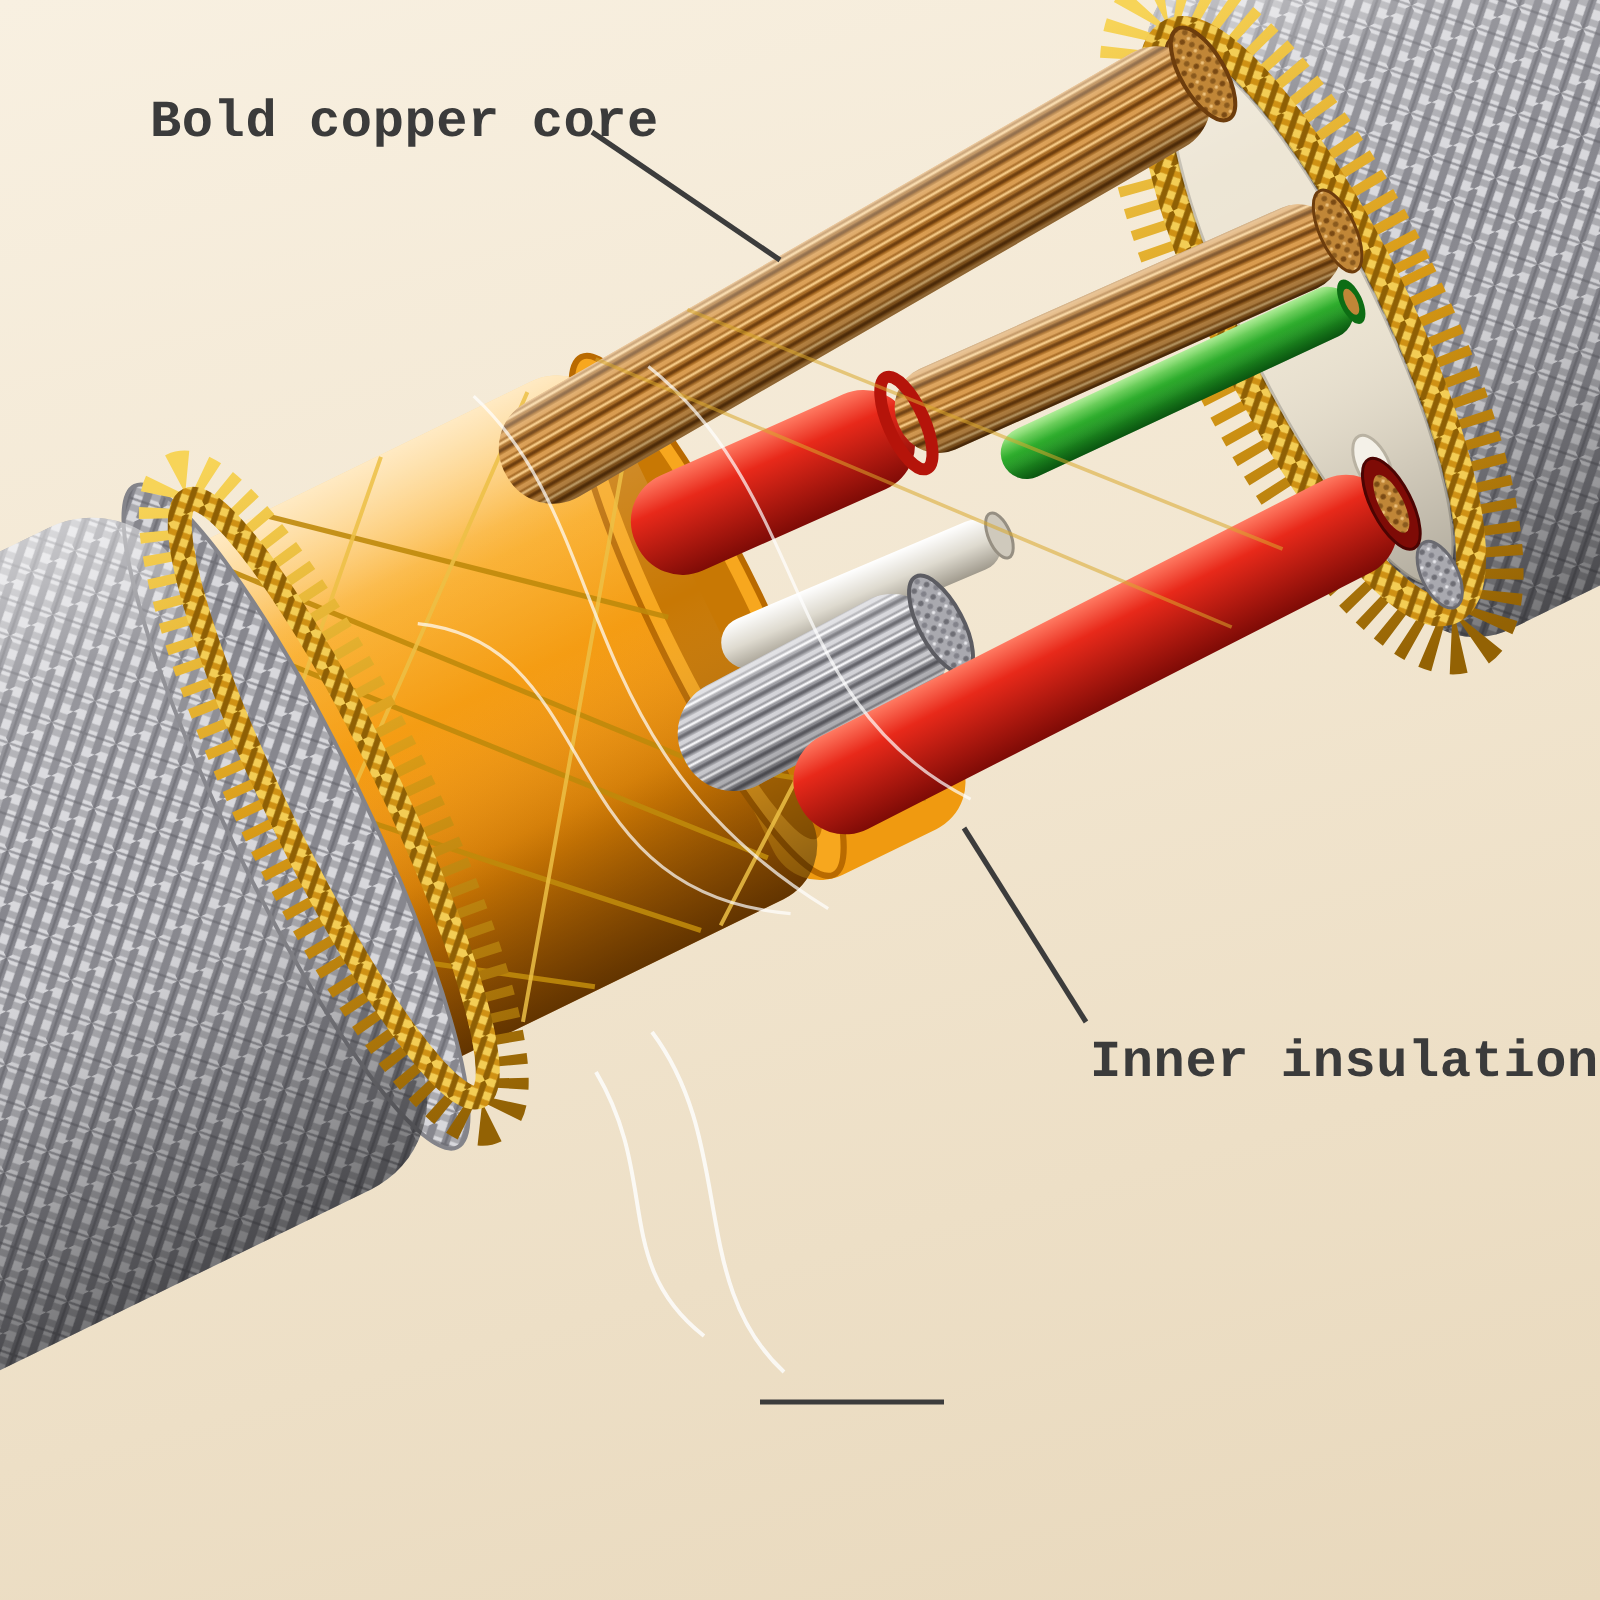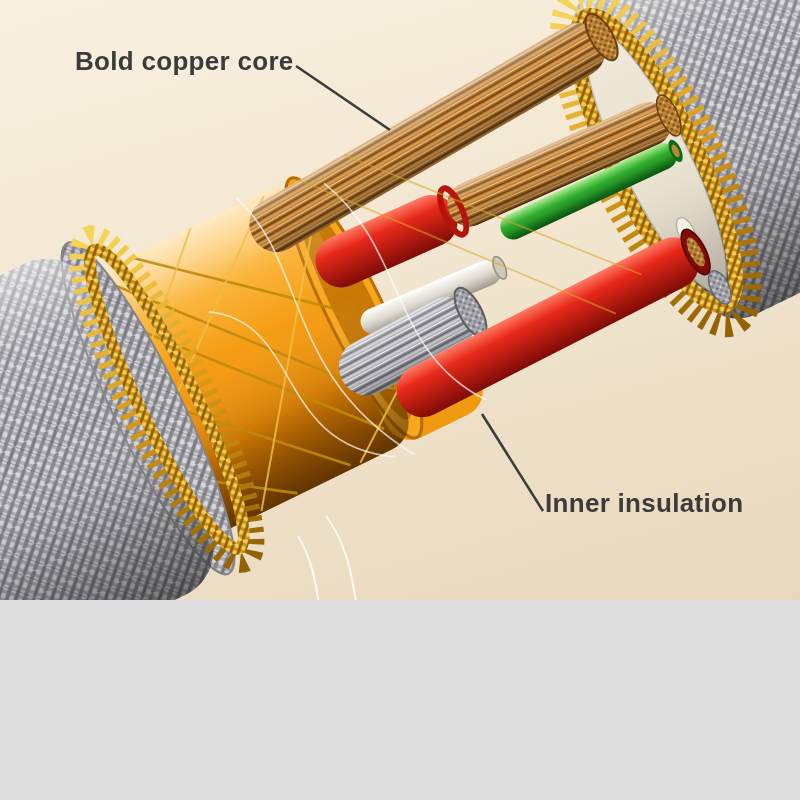--- a/index.html
+++ b/index.html
@@ -1,27 +1,27 @@
 <!DOCTYPE html>
 <html><head>
 <meta charset="utf-8">
 <style>
   html,body{margin:0;padding:0;background:#ddd}
   .stage{
-    position:relative;width:800px;height:600px;overflow:hidden;
+    position:relative;width:800px;height:800px;overflow:hidden;
     background:linear-gradient(165deg,#f8f0e1 0%,#f2e6d0 45%,#e8d8bc 100%);
-    font-family:Liberation Sans, sans-serif;
+    font-family:Liberation Mono, monospace;
   }
   .stage svg{position:absolute;left:0;top:0}
   .label{
     position:absolute;font-weight:700;font-size:26px;color:#3b3b3b;
     letter-spacing:.3px;white-space:nowrap;
   }
   .lbl-copper{left:75px;top:46px}
-  .lbl-inner{left:545px;top:488px}
+  .lbl-inner{left:545px;top:516px}
   .lbl-molecule{left:481px;top:685px}
 </style>
 </head>
 <body>
 
 <div class="stage">
 
   <svg width="800" height="800" viewBox="0 0 800 800">
     <defs>
       <pattern id="silverBraid" width="24" height="24" patternUnits="userSpaceOnUse">

